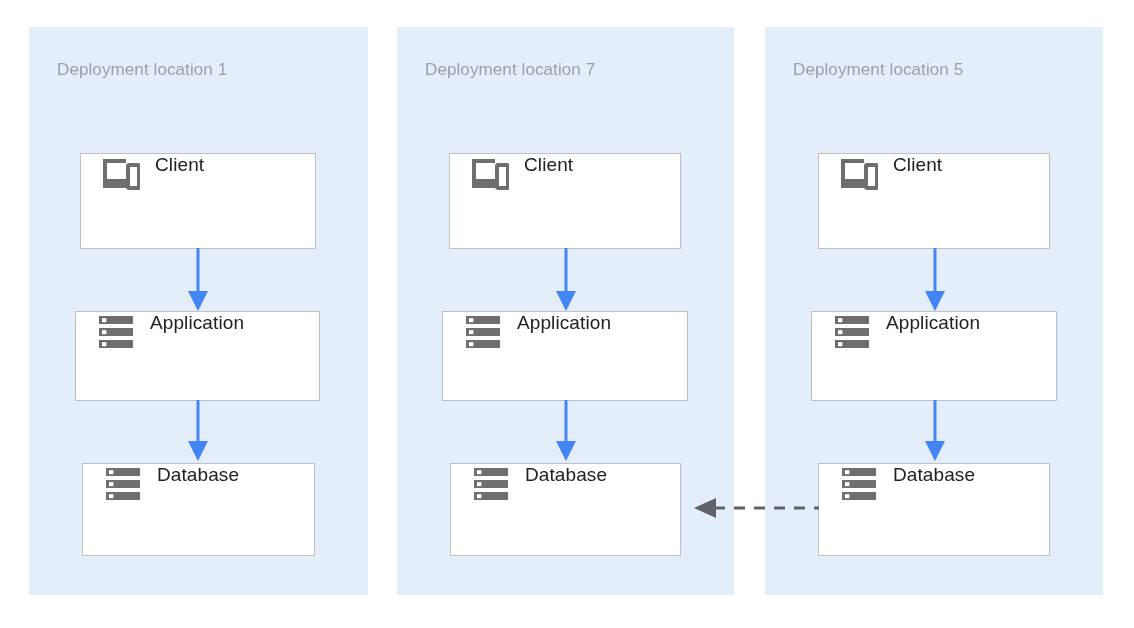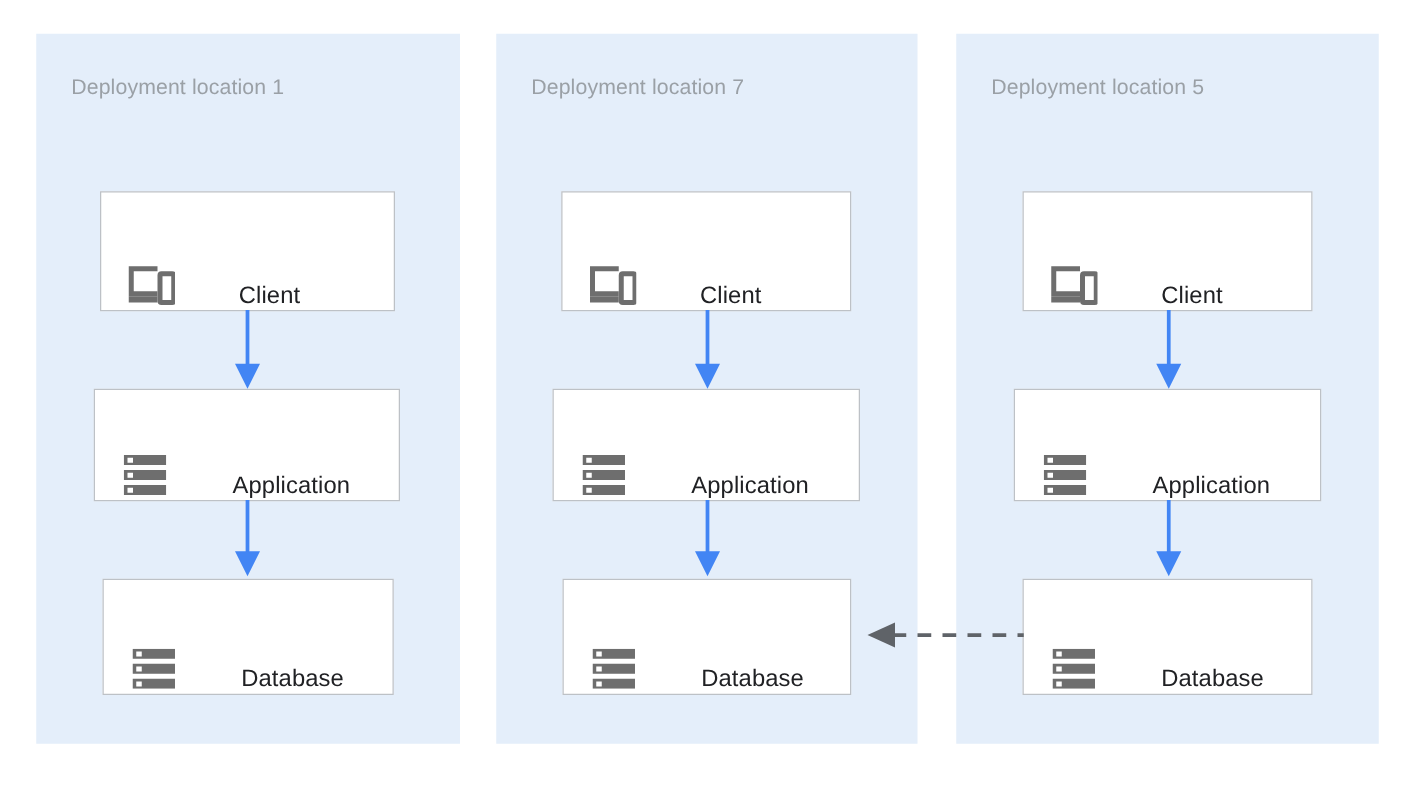--- a/index.html
+++ b/index.html
@@ -35,23 +35,22 @@
     letter-spacing: 0.1px;
     white-space: nowrap;
   }
 
   .node {
     position: absolute;
     background: #ffffff;
     border: 1px solid #bdc1c6;
     box-sizing: border-box;
     display: flex;
-    align-items: flex-end;
+    align-items: flex-start;
     justify-content: flex-start;
-    gap: 36px;
   }
 
   .node-icon {
     flex: 0 0 auto;
     width: 40px;
     height: 40px;
     margin-left: 20px;
     margin-right: 14px;
     display: flex;
     align-items: center;

